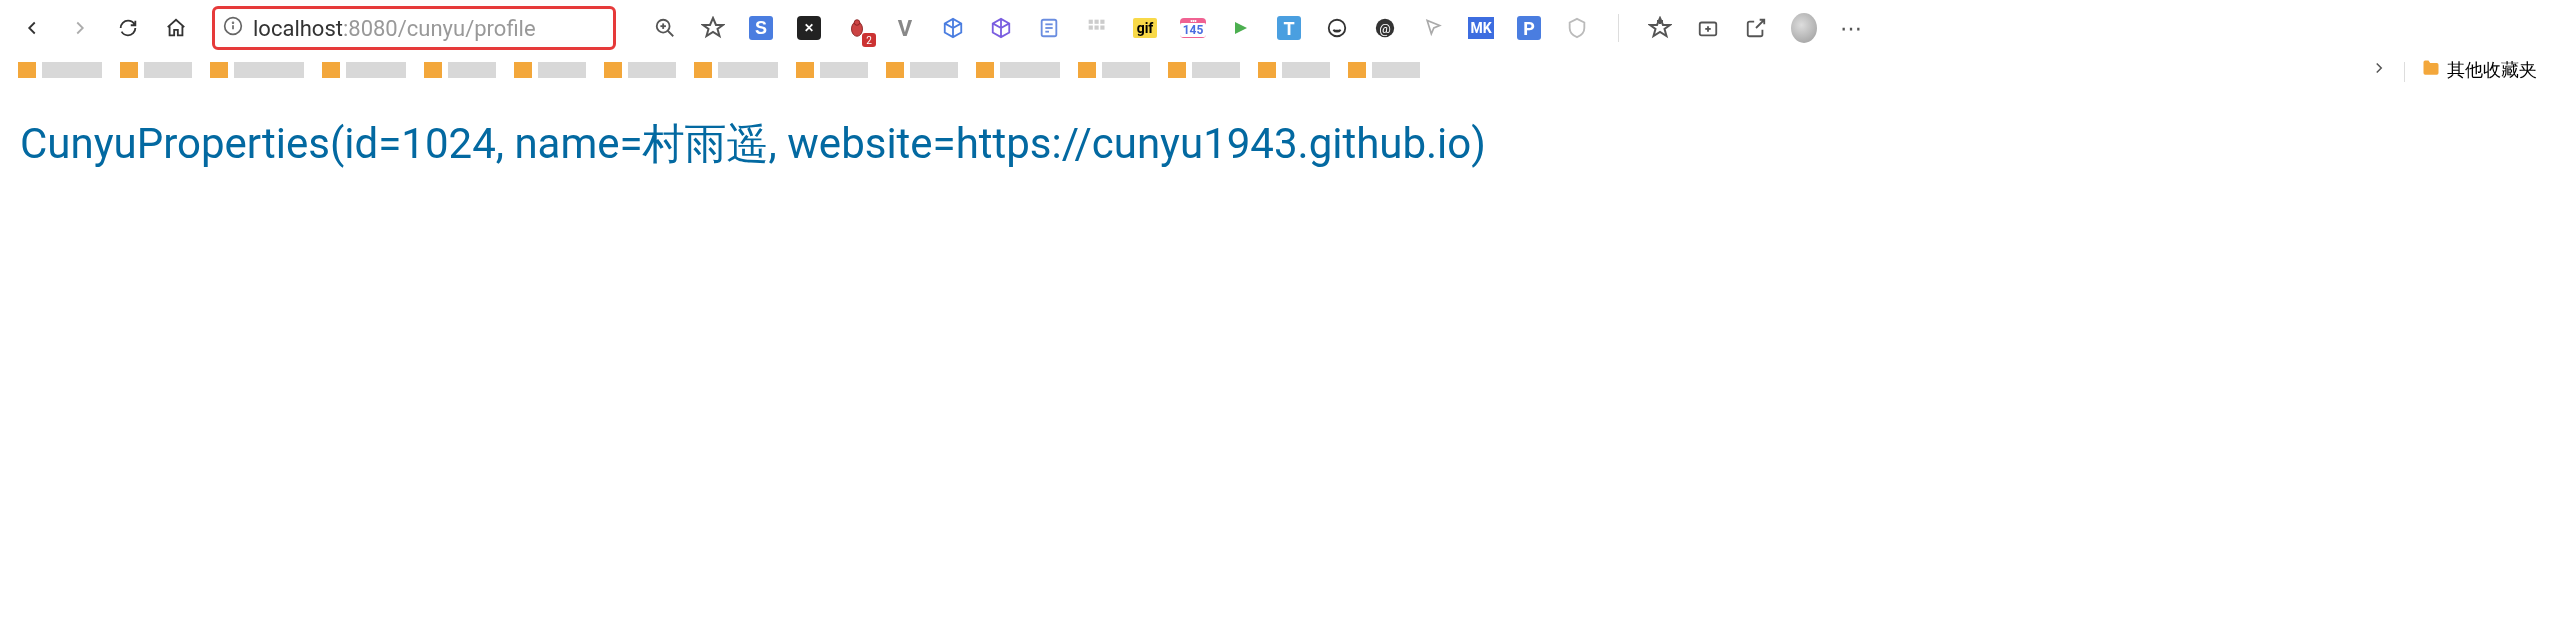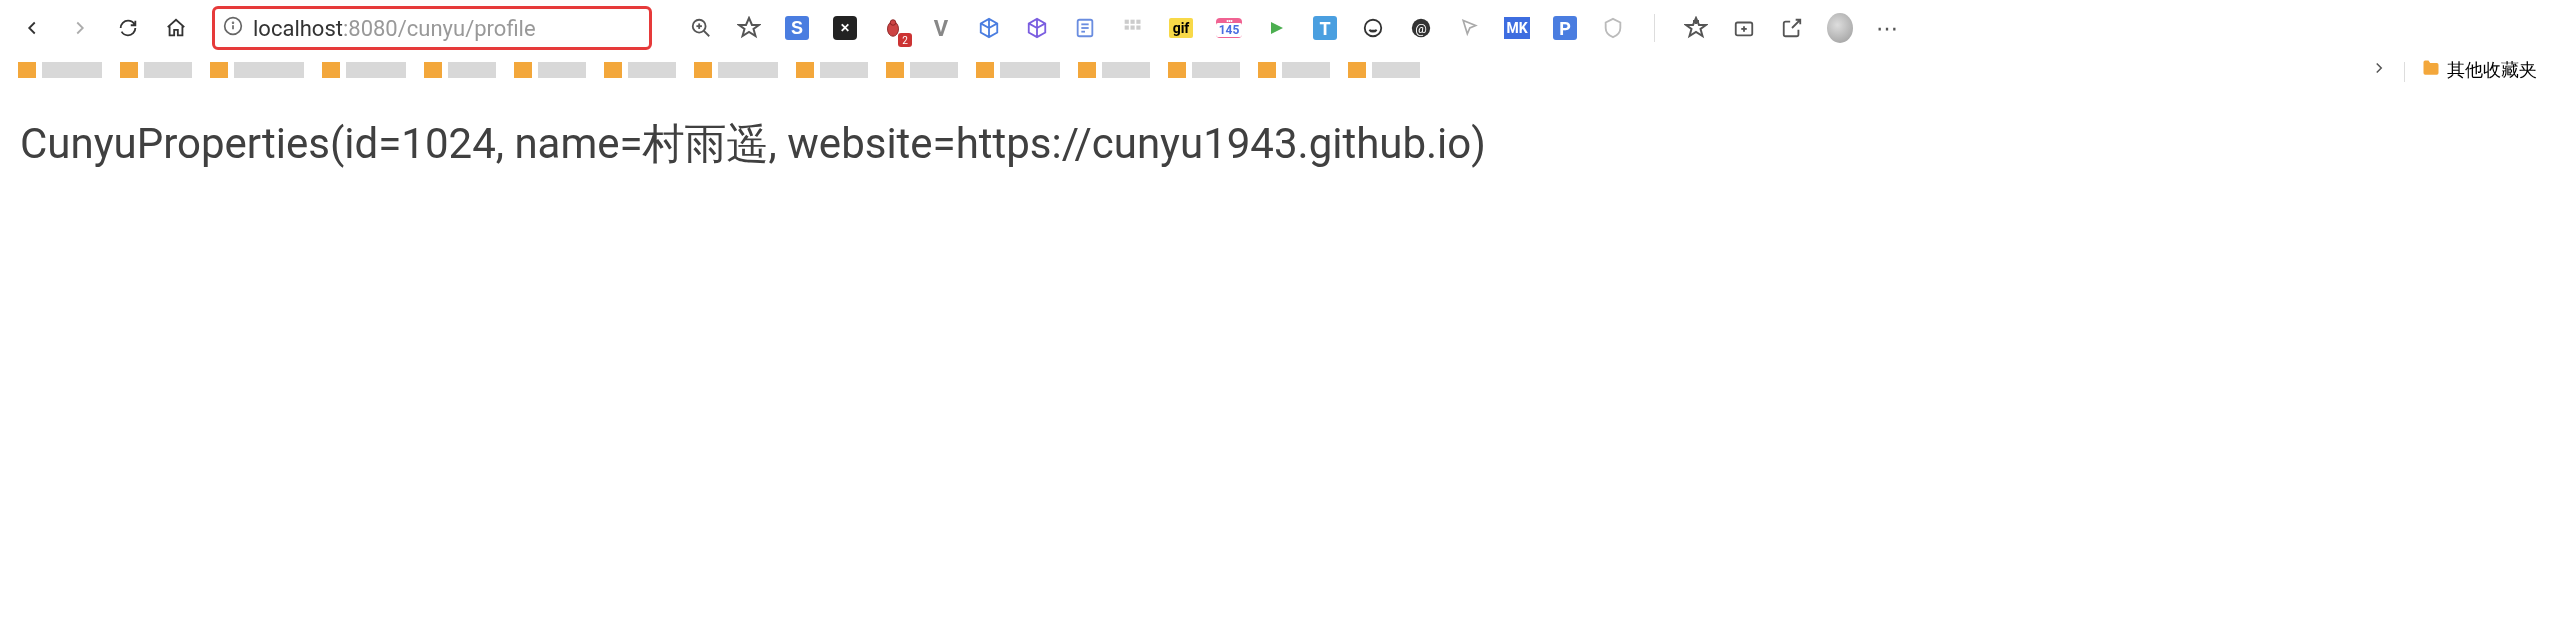--- a/index.html
+++ b/index.html
@@ -27,21 +27,21 @@
   border-radius: 4px;
 }
 .nav-btn svg { width: 22px; height: 22px; }
 .nav-btn.disabled { opacity: 0.4; }
 .address-bar {
   display: flex;
   align-items: center;
   border: 3px solid #e63a3a;
   border-radius: 6px;
   height: 44px;
-  width: 440px;
+  width: 404px;
   padding: 0 8px;
   margin-left: 8px;
 }
 .address-bar .info-icon { margin-right: 10px; }
 .address-bar .url-text {
   font-size: 22px;
   color: #333;
 }
 .address-bar .url-host { color: #333; }
 .address-bar .url-port { color: #999; }
@@ -82,21 +82,21 @@
   gap: 16px;
   font-size: 18px;
 }
 .bookmark-right .chev { font-size: 20px; color: #666; }
 .folder-icon { color: #f3a73b; }
 .content {
   padding: 32px 20px;
 }
 .content-text {
   font-size: 42px;
-  color: #404040;
+  color: #0369a1;
 }
 .badge {
   position: relative;
 }
 .badge-num {
   position: absolute;
   bottom: -6px;
   right: -6px;
   background: #c33;
   color: #fff;

